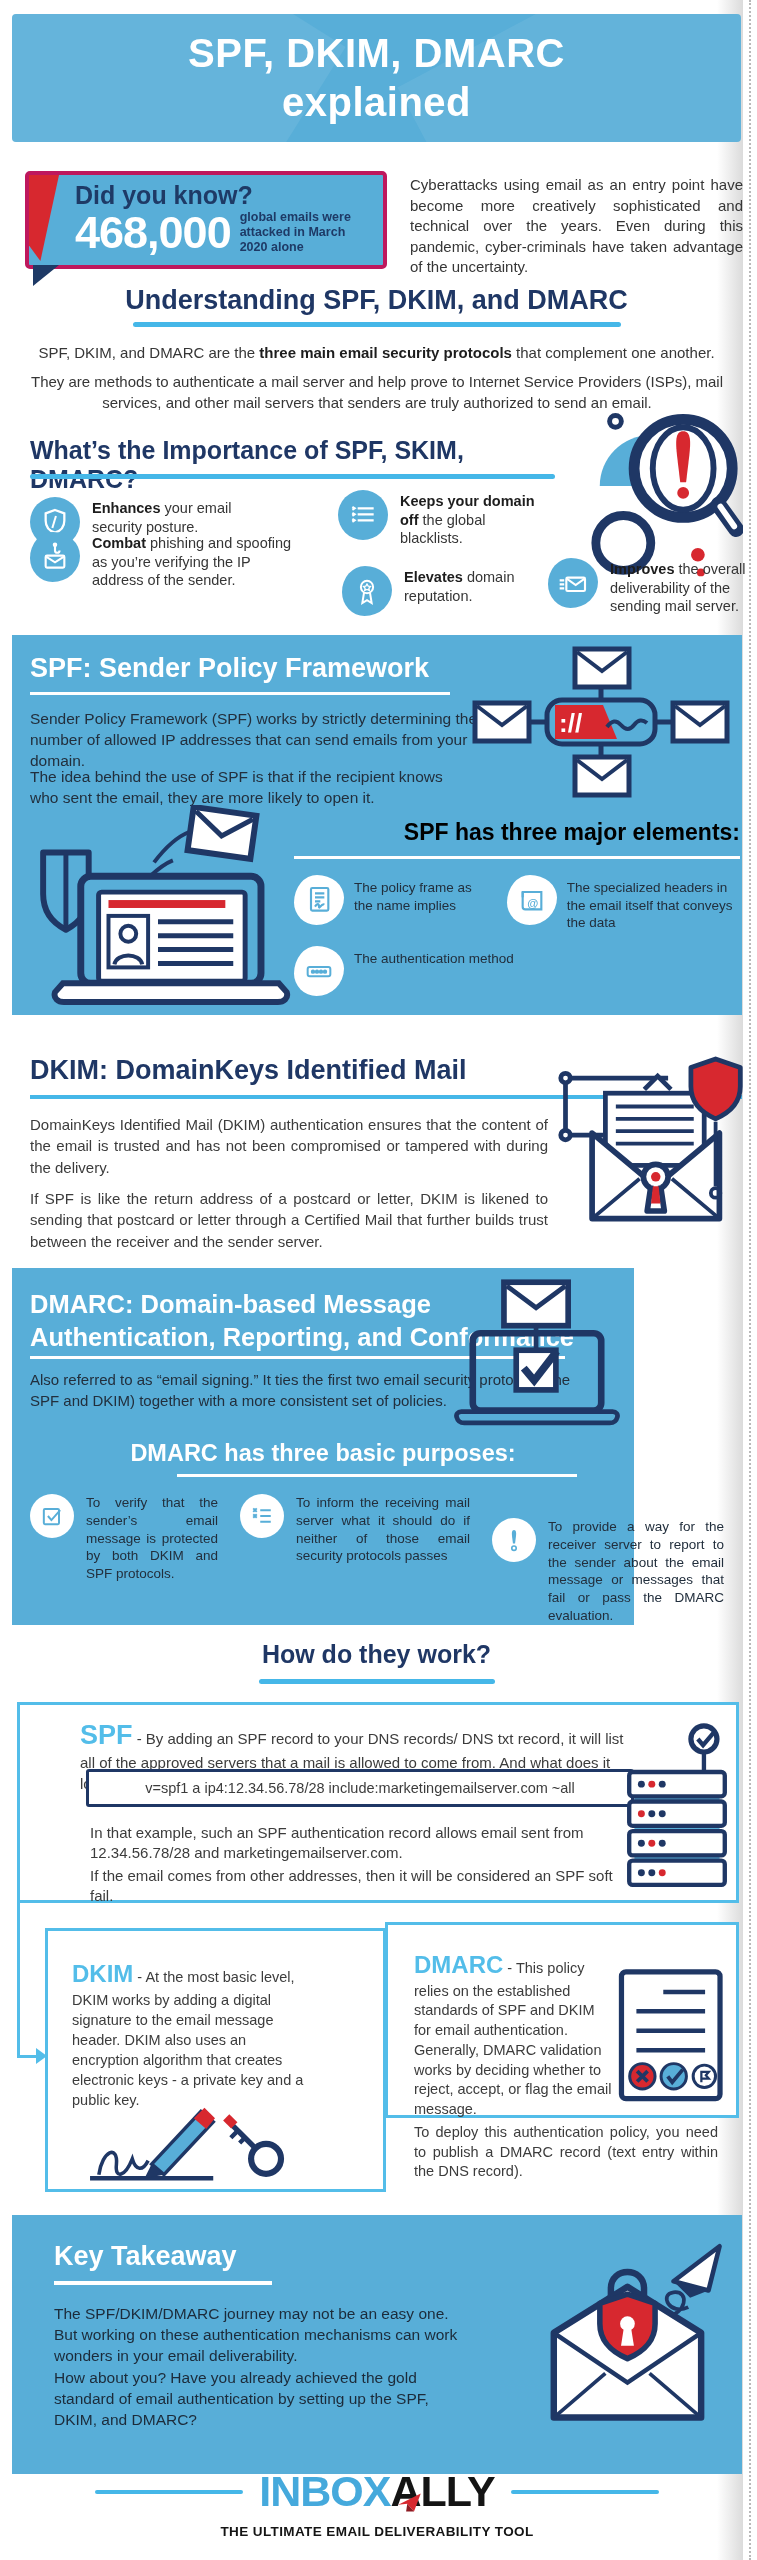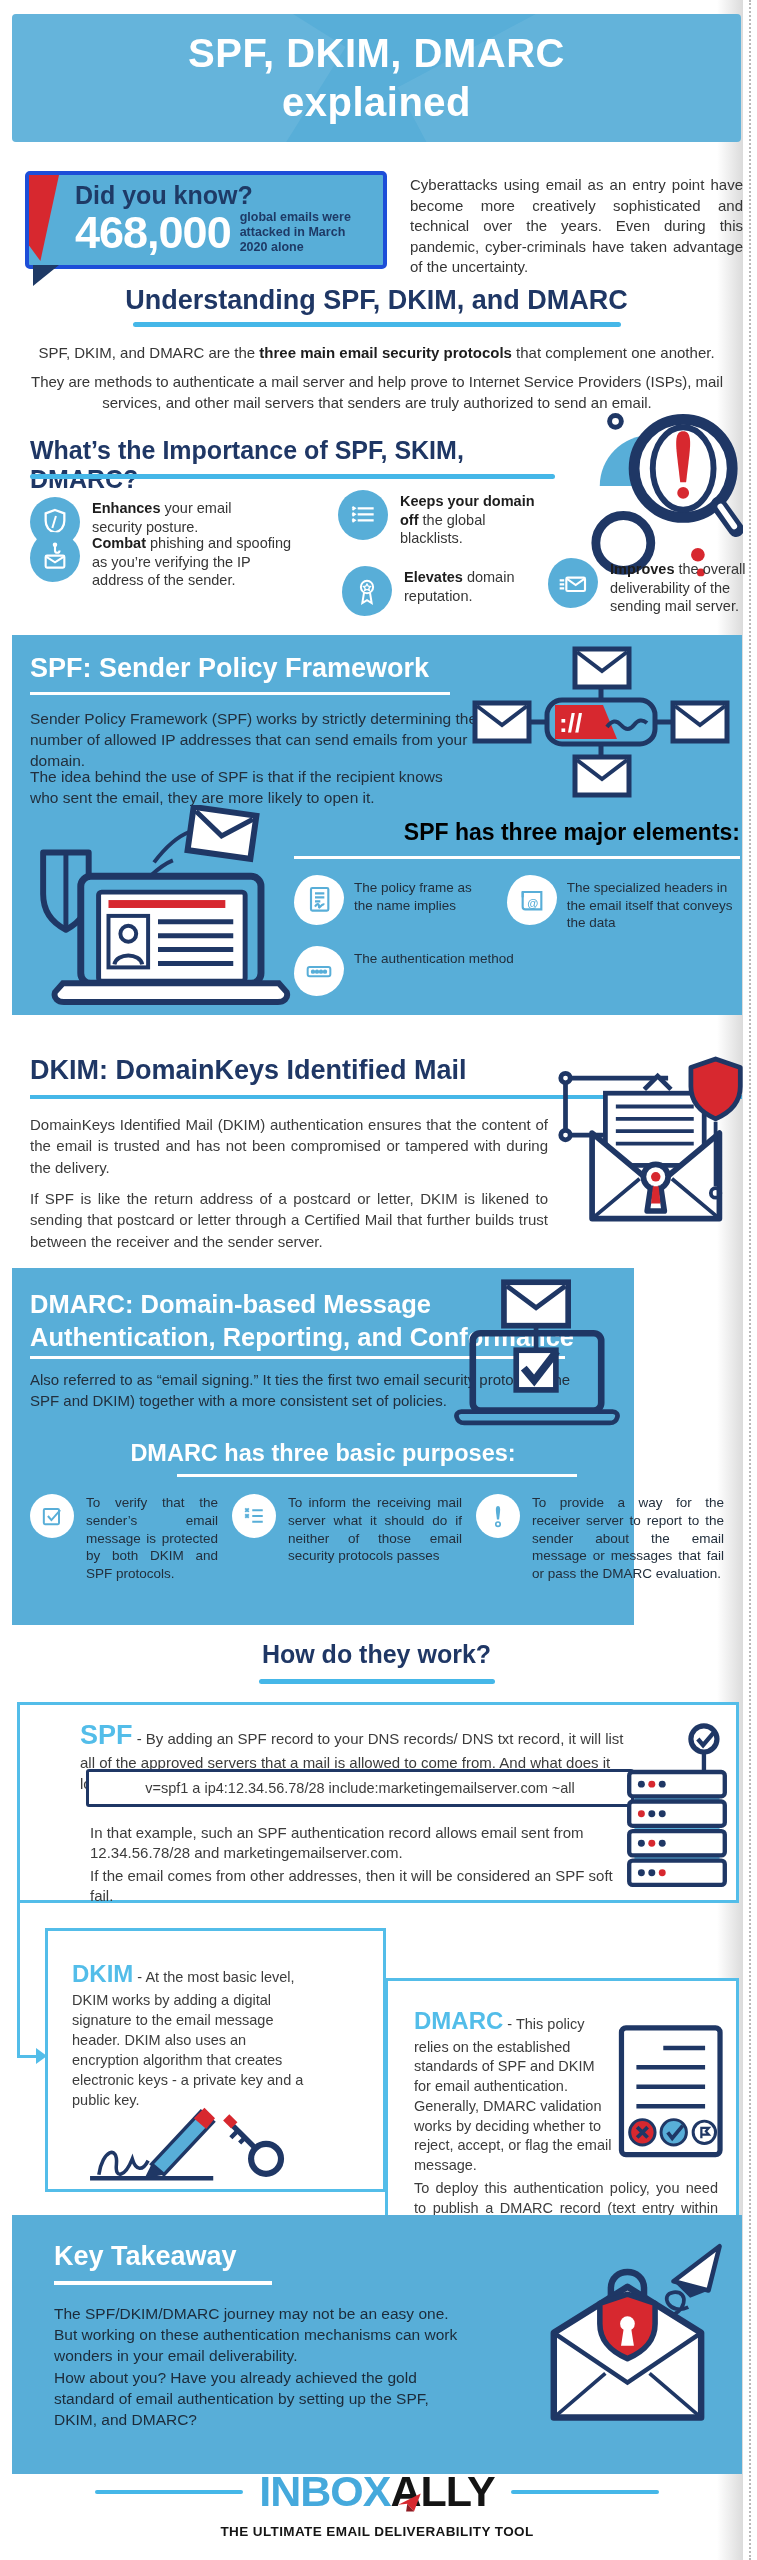--- a/index.html
+++ b/index.html
@@ -18,21 +18,21 @@
   #header { left:12px; top:14px; width:729px; height:128px; background:#58aed8; border-radius:4px;
     display:flex; flex-direction:column; align-items:center; justify-content:center; overflow:hidden; }
   #header::before { content:""; position:absolute; left:-60px; top:-80px; width:340px; height:300px;
     background:rgba(255,255,255,0.08); transform:rotate(32deg); }
   #header::after { content:""; position:absolute; right:-80px; bottom:-120px; width:380px; height:280px;
     background:rgba(255,255,255,0.07); transform:rotate(-28deg); }
   .header-line { color:#fff; font-size:40px; font-weight:bold; line-height:1.22; letter-spacing:0.5px; position:relative; }
 
   
   #dyk-box { left:25px; top:171px; width:362px; height:98px; background:#58aed8;
-    border:4px solid #1d4ed8; border-radius:5px; padding:6px 8px 6px 46px; }
+    border:4px solid #be185d; border-radius:5px; padding:6px 8px 6px 46px; }
   #dyk-red { position:absolute; left:0; top:0; width:30px; height:86px; background:#d7282f;
     clip-path:polygon(0 0, 100% 0, 38% 100%, 0 82%); }
   #dyk-tail { position:absolute; left:4px; bottom:-21px; width:0; height:0;
     border-top:21px solid #1e3a66; border-right:26px solid transparent; }
   .dyk-title { font-size:25px; font-weight:bold; color:#1e3a66; }
   .dyk-row { display:flex; align-items:center; gap:9px; margin-top:0px; }
   .dyk-stat { font-size:45px; font-weight:bold; color:#fff; letter-spacing:-1px; line-height:1; }
   .dyk-caption { font-size:12.5px; color:#1e3a66; font-weight:600; line-height:1.18; width:120px; }
   #dyk-para { left:410px; top:175px; width:333px; font-size:15px; color:#363636;
     text-align:justify; line-height:1.37; }
@@ -93,35 +93,35 @@
   
   #dmarc-section { left:12px; top:1268px; width:622px; height:357px; background:#58aed8; }
   .dmarc-heading { position:absolute; left:18px; top:20px; width:585px; font-size:25.5px;
     font-weight:bold; color:#fff; line-height:1.28; }
   .dmarc-underline { position:absolute; left:18px; top:88px; width:535px; height:3px; background:#fff; }
   .dmarc-p1 { position:absolute; left:18px; top:102px; width:548px; font-size:15px; color:#222f3d; line-height:1.38; }
   #dmarc-laptop { position:absolute; right:12px; top:10px; width:170px; height:152px; }
   .purposes-heading { position:absolute; left:0; top:172px; width:100%; text-align:center;
     font-size:23.5px; font-weight:bold; color:#fff; }
   .purposes-underline { position:absolute; left:165px; top:206px; width:400px; height:3px; background:#fff; }
-  .purposes-row { position:absolute; left:18px; top:226px; width:694px; display:flex; gap:14px; }
+  .purposes-row { position:absolute; left:18px; top:226px; width:694px; display:flex; gap:22px; }
   .purpose { display:flex; gap:12px; align-items:flex-start; }
   .purpose .white-icon { flex:0 0 auto; width:44px; height:44px; background:#fff; border-radius:50%;
     display:flex; align-items:center; justify-content:center; }
   .purpose .white-icon svg { width:28px; height:28px; }
   .purpose-text { font-size:13.5px; color:#222f3d; line-height:1.32; text-align:justify; }
-  .pw0 { flex:0 0 188px; } .pw1 { flex:0 0 230px; } .pw2 { flex:1; }
+  .pw0 { flex:0 0 188px; } .pw1 { flex:0 0 230px; } .pw2 { flex:1;margin-top:24px; }
 
   
   #how-heading { left:12px; top:1640px; width:729px; text-align:center; font-size:25px; font-weight:bold; color:#1f3765; }
   #how-underline { left:259px; top:1679px; width:236px; height:5px; background:#45b7e8; border-radius:3px; }
   .how-box { position:absolute; border:3px solid #53bde9; background:#fff; }
   #how-spf-box  { left:17px; top:1702px; width:722px; height:201px; }
   #how-dkim-box { left:45px; top:1928px; width:341px; height:264px; }
-  #how-dmarc-box{ left:385px; top:1978px; width:354px; height:270px; }
+  #how-dmarc-box{ left:385px; top:1922px; width:354px; height:196px; }
   .box-label { font-weight:bold; color:#53bde9; }
   .spf-label { font-size:27px; }
   .small-label { font-size:24px; }
   .how-text { font-size:15px; color:#3c3c3c; line-height:1.35; }
   #how-spf-text { position:absolute; left:60px; top:12px; width:548px; }
   #spf-record { position:absolute; left:66px; top:64px; width:548px; height:38px; background:#fff;
     border:3px solid #1f3765; border-radius:3px; display:flex; align-items:center; justify-content:center;
     font-size:14.5px; color:#3c3c3c; }
   #how-spf-p2 { position:absolute; left:70px; top:118px; width:545px; }
   #how-spf-p3 { position:absolute; left:70px; top:161px; width:545px; }

